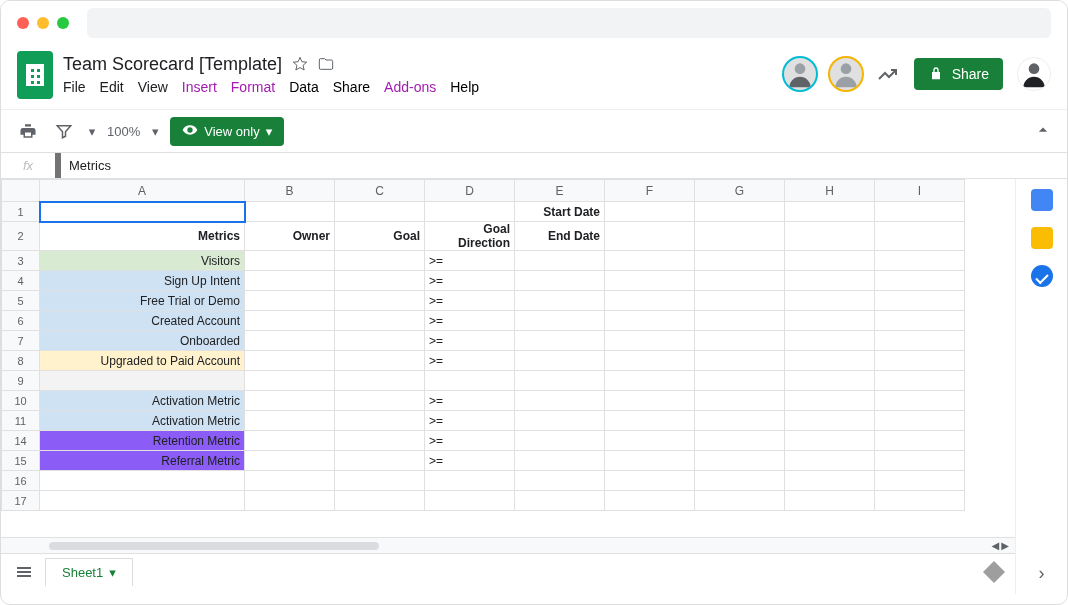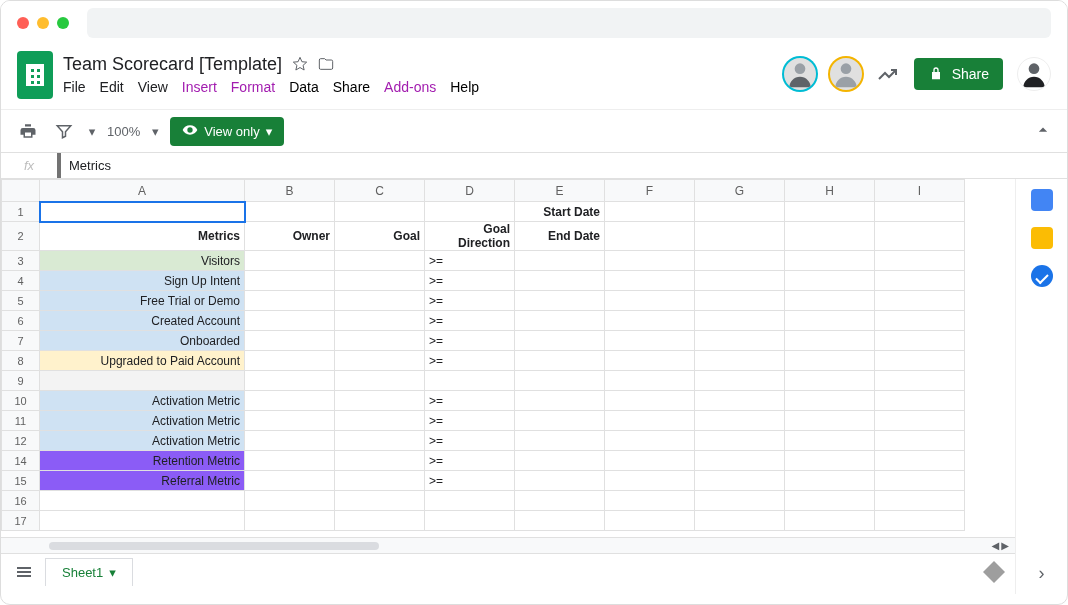--- a/index.html
+++ b/index.html
@@ -39,21 +39,21 @@
     
     .toolbar { height: 44px; display: flex; align-items: center; padding: 0 14px; gap: 10px; border-top: 1px solid #eee; border-bottom: 1px solid #e0e0e0; margin-top: 10px; }
     .tb-btn { display: flex; align-items: center; justify-content: center; width: 26px; height: 26px; color: #5f6368; }
     .zoom { color: #5f6368; font-size: 13px; }
     .viewonly { background: #188038; color: #fff; border-radius: 4px; padding: 5px 12px; display: flex; align-items: center; gap: 6px; font-size: 13px; cursor:pointer; }
     .toolbar .right { margin-left: auto; }
     .caret-up { color:#5f6368; }
 
     
     .formula-bar { height: 26px; display: flex; align-items: center; border-bottom: 1px solid #e0e0e0; }
-    .fx { width: 60px; text-align: center; color: #bdbdbd; font-style: italic; border-right: 4px solid #737373; height:100%; display:flex; align-items:center; justify-content:center; }
+    .fx { width: 60px; text-align: center; color: #bdbdbd; font-style: italic; border-right: 6px solid #737373; height:100%; display:flex; align-items:center; justify-content:center; }
     .formula-input { padding-left: 8px; font-size: 13px; color:#202124; }
 
     
     .sheet-area { display: flex; height: 358px; }
     .grid-wrap { flex:1; overflow:hidden; position:relative; }
     table.grid { border-collapse: collapse; table-layout: fixed; }
     .grid th, .grid td { border: 1px solid #e0e0e0; height: 20px; font-size: 12px; }
     .grid thead th { background: #f8f9fa; color: #616161; font-weight: normal; text-align: center; height: 22px; }
     .grid thead th.corner { background:#f8f9fa; width:38px; }
     .grid tbody th { background: #f8f9fa; color: #616161; font-weight: normal; text-align: center; width: 38px; font-size:11px; }
@@ -351,32 +351,20 @@
               <td></td>
               <td></td>
               <td>&gt;=</td>
               <td></td>
               <td></td>
               <td></td>
               <td></td>
               <td></td>
             </tr>
             <tr>
-              <th>12</th>
-              <td class="bg-blue right-txt">Activation Metric</td>
-              <td></td>
-              <td></td>
-              <td>&gt;=</td>
-              <td></td>
-              <td></td>
-              <td></td>
-              <td></td>
-              <td></td>
-            </tr>
-            <tr>
               <th>14</th>
               <td class="bg-pink right-txt">Retention Metric</td>
               <td></td>
               <td></td>
               <td>&gt;=</td>
               <td></td>
               <td></td>
               <td></td>
               <td></td>
               <td></td>

